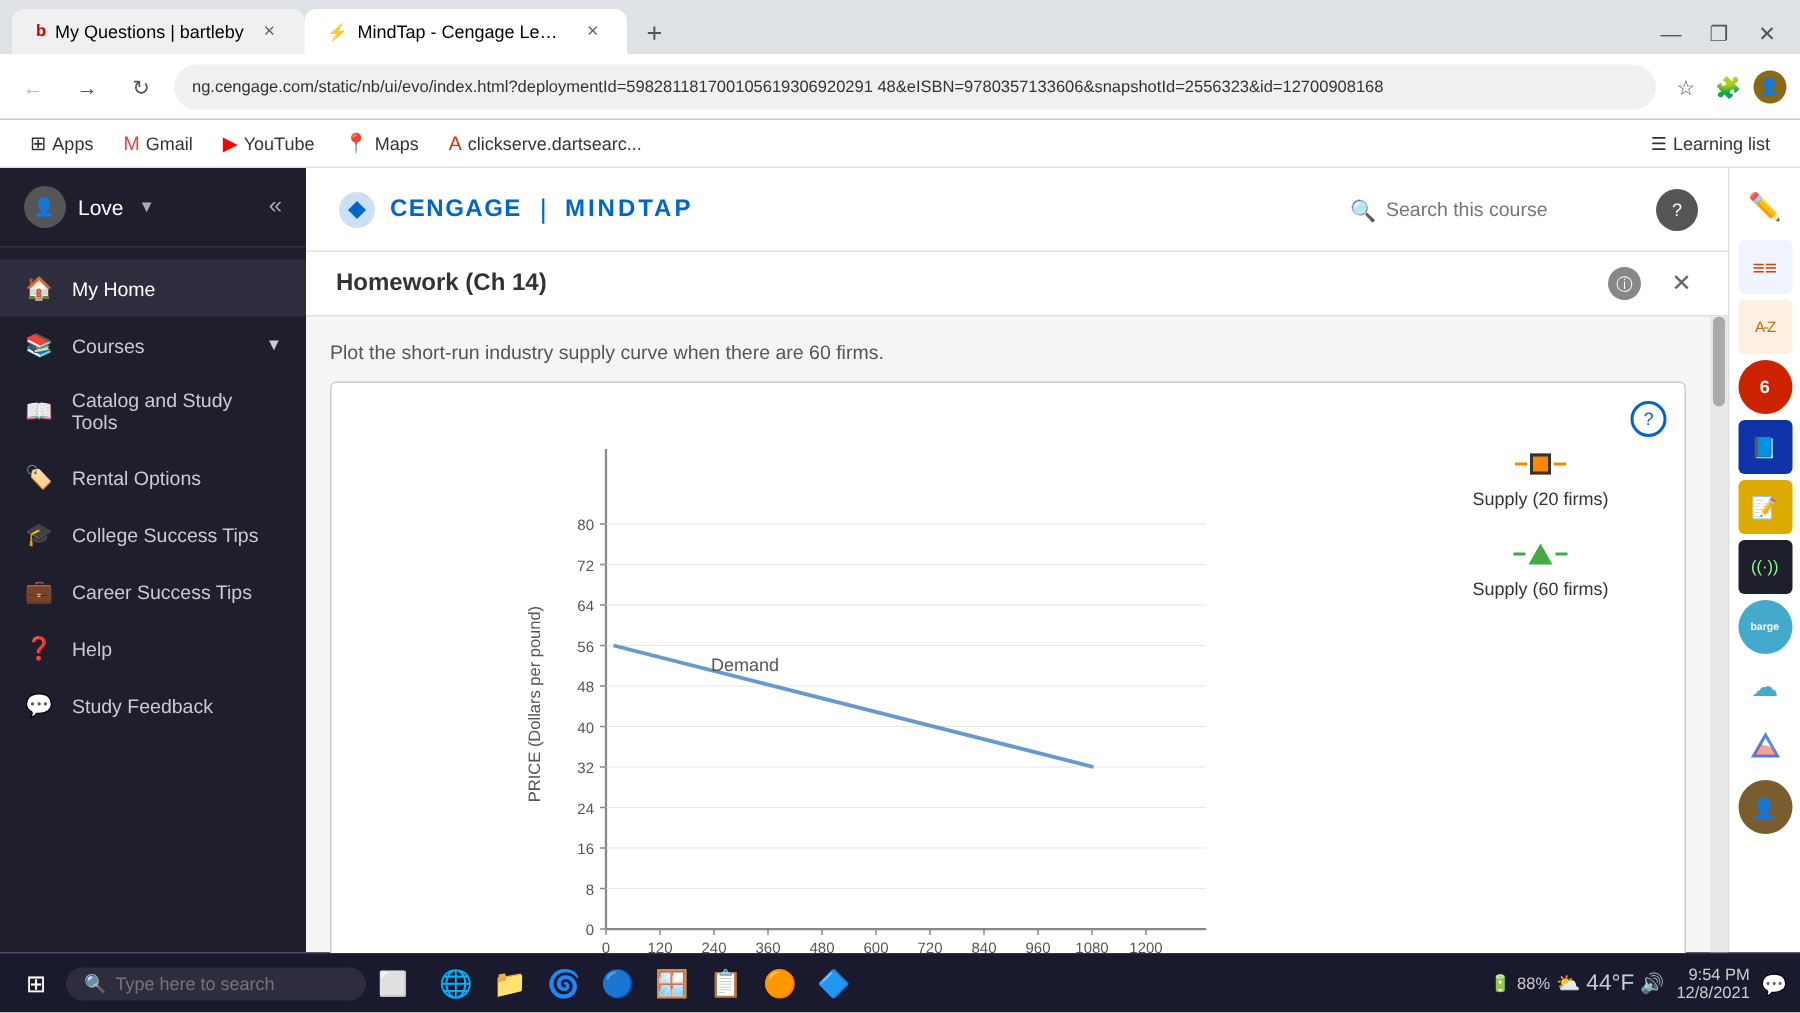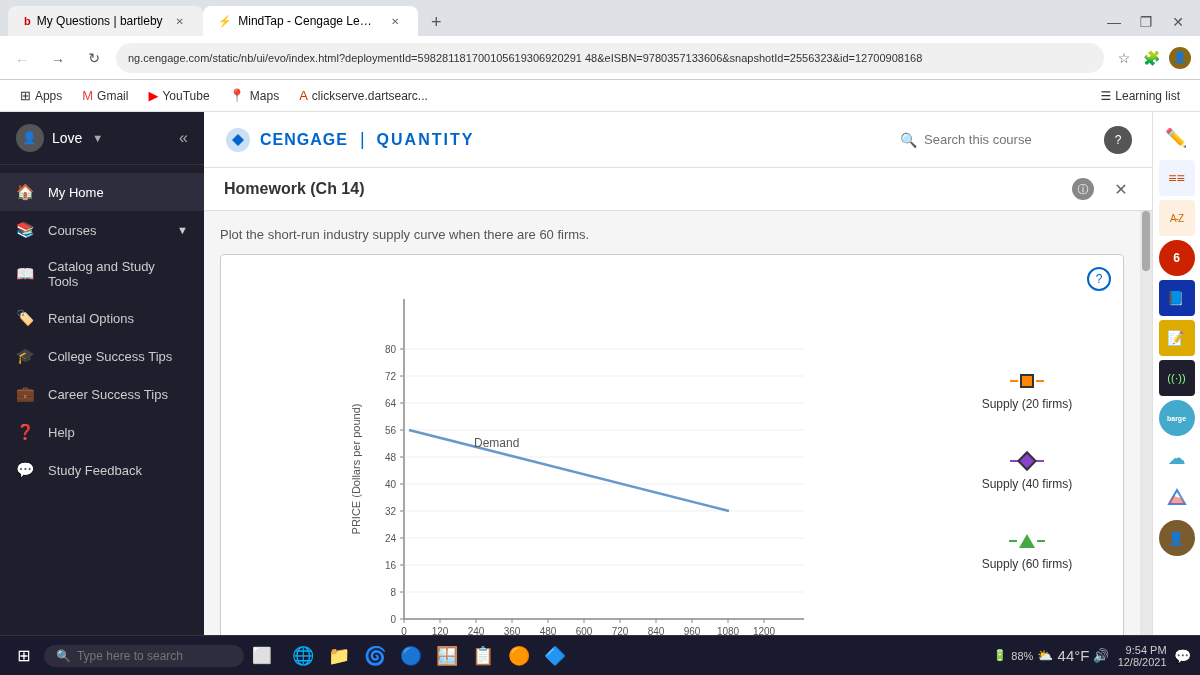--- a/index.html
+++ b/index.html
@@ -69,21 +69,21 @@
     .instruction-text { font-size: 13px; color: #555; margin-bottom: 12px; }
 
     .chart-area { border: 1px solid #ccc; border-radius: 4px; padding: 16px; position: relative; background: #fff; min-height: 440px; }
     .help-circle { position: absolute; top: 12px; right: 12px; width: 24px; height: 24px; border-radius: 50%; border: 2px solid #0066cc; color: #0066cc; display: flex; align-items: center; justify-content: center; font-size: 12px; cursor: pointer; }
 
     .chart-inner { display: flex; gap: 16px; margin-top: 8px; }
     .chart-graph { flex: 1; position: relative; }
 
     svg.chart-svg { width: 100%; height: 380px; }
 
-    .legend-area { width: 160px; display: flex; flex-direction: column; justify-content: center; gap: 40px; padding: 20px 0; }
+    .legend-area { width: 160px; display: flex; flex-direction: column; justify-content: flex-start; gap: 20px; padding: 20px 0; }
     .legend-item { display: flex; flex-direction: column; align-items: center; gap: 6px; }
     .legend-marker { width: 32px; height: 20px; display: flex; align-items: center; justify-content: center; }
     .legend-label { font-size: 12px; color: #333; text-align: center; }
 
     
     .taskbar { height: 40px; background: #1a1a2e; display: flex; align-items: center; padding: 0 8px; gap: 4px; border-top: 1px solid #333; }
     .taskbar-start { width: 32px; height: 32px; display: flex; align-items: center; justify-content: center; cursor: pointer; color: #fff; font-size: 16px; }
     .taskbar-search { display: flex; align-items: center; background: #2d2d3d; border-radius: 16px; padding: 4px 12px; gap: 6px; flex: 0 0 200px; }
     .taskbar-search input { background: none; border: none; outline: none; color: #ccc; font-size: 12px; width: 150px; }
     .taskbar-apps { display: flex; align-items: center; gap: 4px; margin: 0 8px; }
@@ -217,21 +217,21 @@
       <div class="main-content">
 
         <div class="top-bar">
           <div class="cengage-logo">
             <svg width="28" height="28" viewBox="0 0 28 28">
               <circle cx="14" cy="14" r="12" fill="#0066cc" opacity="0.2"></circle>
               <path d="M8 14 L14 8 L20 14 L14 20 Z" fill="#0066cc"></path>
             </svg>
             <span class="cengage-brand">CENGAGE</span>
             <span class="logo-divider">|</span>
-            <span class="mindtap-brand">QUANTITY</span>
+            <span class="mindtap-brand">MINDTAP</span>
           </div>
           <div class="search-bar">
             <span class="search-icon">🔍</span>
             <input class="search-input" placeholder="Search this course" style="">
           </div>
           <div class="help-btn">?</div>
         </div>
 
         <div class="homework-bar">
           <span class="homework-title">Homework (Ch 14)</span>
@@ -327,30 +327,20 @@
                     <div class="legend-marker">
                       <div style="display:flex;align-items:center;gap:2px;">
                         <div style="width:8px;height:2px;background:#ff8800;"></div>
                         <div style="width:14px;height:14px;background:#ff8800;border:2px solid #333;"></div>
                         <div style="width:8px;height:2px;background:#ff8800;"></div>
                       </div>
                     </div>
                     <div class="legend-label">Supply (20 firms)</div>
                   </div>
 
-                  <div class="legend-item">
-                    <div class="legend-marker">
-                      <div style="display:flex;align-items:center;gap:2px;">
-                        <div style="width:8px;height:2px;background:#8844cc;"></div>
-                        <div style="width:14px;height:14px;background:#8844cc;border:2px solid #333;transform:rotate(45deg);"></div>
-                        <div style="width:8px;height:2px;background:#8844cc;"></div>
-                      </div>
-                    </div>
-                    <div class="legend-label">Supply (40 firms)</div>
-                  </div>
 
                   <div class="legend-item">
                     <div class="legend-marker">
                       <div style="display:flex;align-items:center;gap:2px;">
                         <div style="width:8px;height:2px;background:#44aa44;"></div>
                         <div style="width:0;height:0;border-left:8px solid transparent;border-right:8px solid transparent;border-bottom:14px solid #44aa44;"></div>
                         <div style="width:8px;height:2px;background:#44aa44;"></div>
                       </div>
                     </div>
                     <div class="legend-label">Supply (60 firms)</div>

